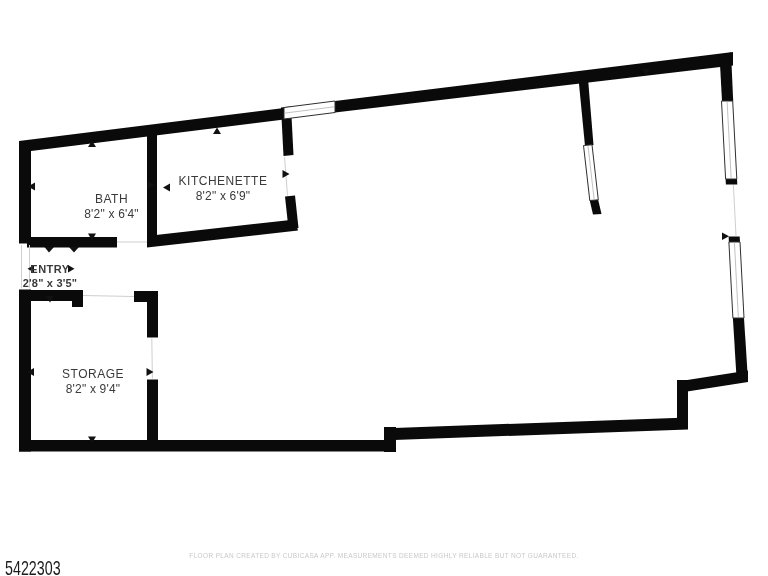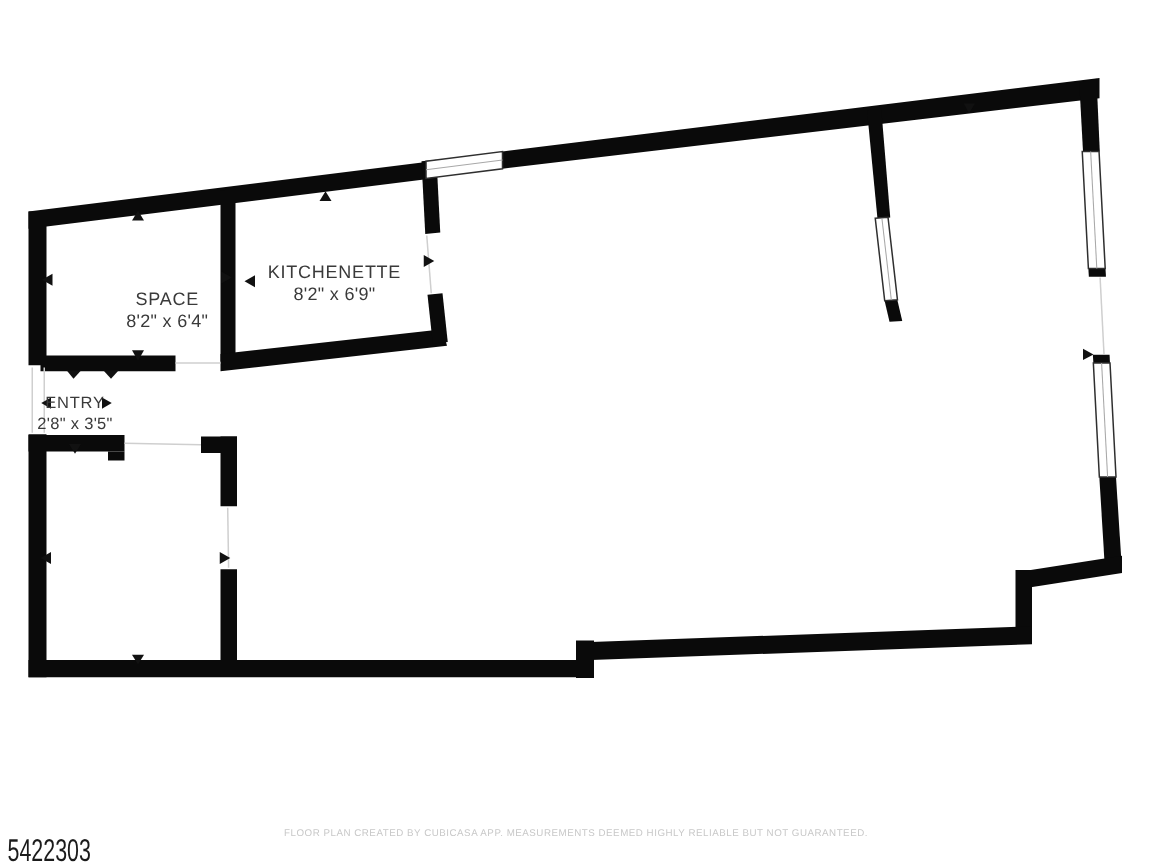--- a/index.html
+++ b/index.html
@@ -116,32 +116,36 @@
       <polygon class="marker" points="46,296 54,296 50,302.5"></polygon>
       <polygon class="marker" points="34,368 34,376 27,372"></polygon>
       <polygon class="marker" points="146.5,368 146.5,376 153.5,372"></polygon>
       <polygon class="marker" points="88,436.5 96,436.5 92,443"></polygon>
       <polygon class="marker" points="642.5,69 650,69 646,75.5"></polygon>
       <polygon class="marker" points="722,232.5 722,240 729,236.3"></polygon>
     </g>
   </svg>
 
   <div class="room-label" style="left:111.5px;top:206.5px;">
-    <div class="room-name">SPACE</div>
+    <div class="room-name">BATH</div>
     <div class="room-dims">8'2" x 6'4"</div>
   </div>
 
   <div class="room-label" style="left:223px;top:189px;">
     <div class="room-name">KITCHENETTE</div>
     <div class="room-dims">8'2" x 6'9"</div>
   </div>
 
-  <div class="room-label small" style="left:50px;top:275.5px;">
+  <div class="room-label small" style="left:50px;top:275.5px;font-weight:bold;">
     <div class="room-name">ENTRY</div>
     <div class="room-dims">2'8" x 3'5"</div>
   </div>
 
+  <div class="room-label" style="left:93px;top:381.5px;">
+    <div class="room-name">STORAGE</div>
+    <div class="room-dims">8'2" x 9'4"</div>
+  </div>
 
 
   <div id="footer-disclaimer">FLOOR PLAN CREATED BY CUBICASA APP. MEASUREMENTS DEEMED HIGHLY RELIABLE BUT NOT GUARANTEED.</div>
   <div id="listing-id">5422303</div>
 
 </div>
 
 </body></html>

